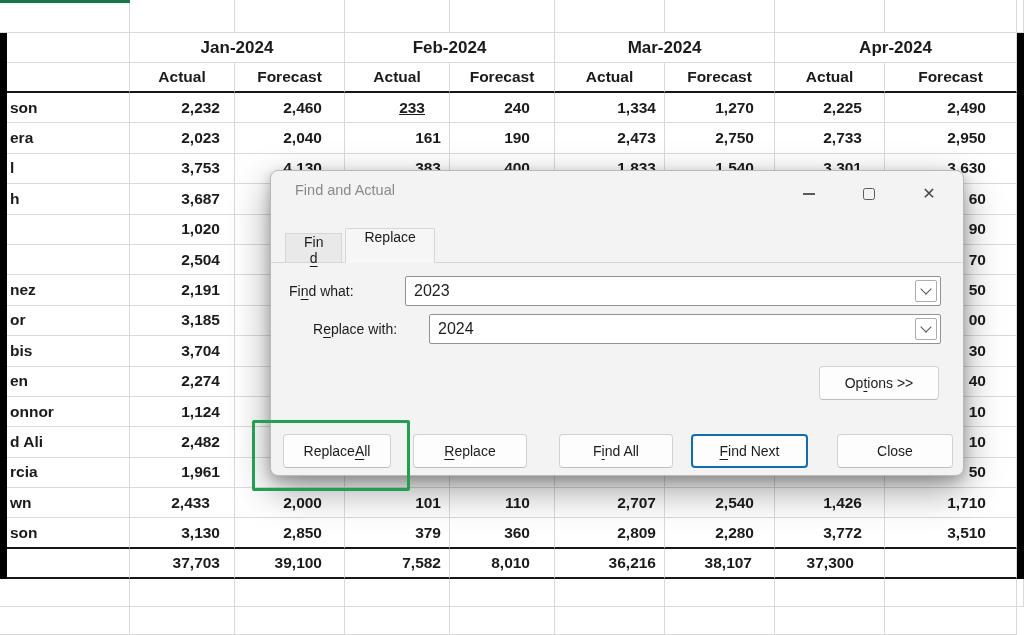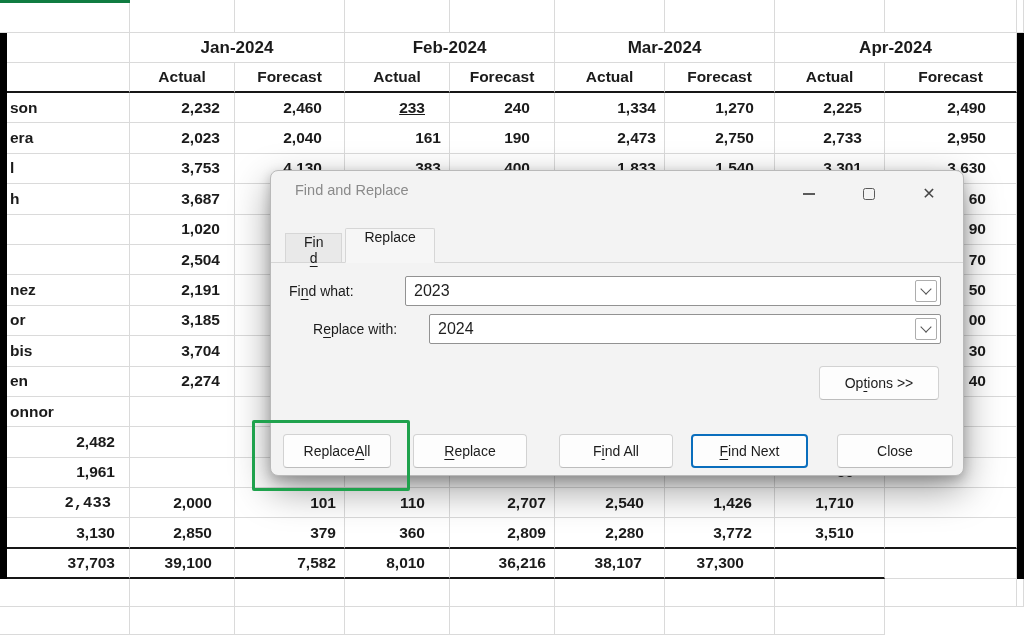--- a/index.html
+++ b/index.html
@@ -202,20 +202,21 @@
       <div class="c num" style="padding-right: 14px;">2,274</div>
       <div class="c num" style="padding-right: 22px;"></div>
       <div class="c num" style="padding-right: 8px;"></div>
       <div class="c num" style="padding-right: 24px;"></div>
       <div class="c num" style="padding-right: 8px;"></div>
       <div class="c num" style="padding-right: 20px;"></div>
       <div class="c num" style="padding-right: 22px;"></div>
       <div class="c num" style="padding-right: 30px;">40</div>
       <div class="c"></div>
       <div class="c name">onnor</div>
+      <div class="c num" style="padding-right: 14px;">1,124</div>
       <div class="c num" style="padding-right: 22px;"></div>
       <div class="c num" style="padding-right: 8px;"></div>
       <div class="c num" style="padding-right: 24px;"></div>
       <div class="c num" style="padding-right: 8px;"></div>
       <div class="c num" style="padding-right: 20px;"></div>
       <div class="c num" style="padding-right: 22px;"></div>
       <div class="c num" style="padding-right: 30px;">10</div>
       <div class="c"></div>
       <div class="c name">d Ali</div>
       <div class="c num" style="padding-right: 14px;">2,482</div>
@@ -231,21 +232,21 @@
       <div class="c num" style="padding-right: 14px;">1,961</div>
       <div class="c num" style="padding-right: 22px;"></div>
       <div class="c num" style="padding-right: 8px;"></div>
       <div class="c num" style="padding-right: 24px;"></div>
       <div class="c num" style="padding-right: 8px;"></div>
       <div class="c num" style="padding-right: 20px;"></div>
       <div class="c num" style="padding-right: 22px;"></div>
       <div class="c num" style="padding-right: 30px;">50</div>
       <div class="c"></div>
       <div class="c name">wn</div>
-      <div class="c num" style="padding-right: 18px; font-family: Liberation Mono, monospace;">2,433</div>
+      <div class="c num" style="padding-right: 24px;">2,433</div>
       <div class="c num" style="padding-right: 22px;">2,000</div>
       <div class="c num" style="padding-right: 8px;">101</div>
       <div class="c num" style="padding-right: 24px;">110</div>
       <div class="c num" style="padding-right: 8px;">2,707</div>
       <div class="c num" style="padding-right: 20px;">2,540</div>
       <div class="c num" style="padding-right: 22px;">1,426</div>
       <div class="c num" style="padding-right: 30px;">1,710</div>
       <div class="c"></div>
       <div class="c name bb">son</div>
       <div class="c num bb" style="padding-right: 14px;">3,130</div>
@@ -286,21 +287,21 @@
       <div class="c"></div>
       <div class="c"></div>
       <div class="c"></div>
     </div>
 
   <div class="edge-strip edge-left"></div>
   <div class="edge-strip edge-right"></div>
   <div class="ribbon-accent"></div>
 
   <div class="dialog">
-    <div class="dlg-title">Find and Replace</div>
+    <div class="dlg-title">Find and Actual</div>
 
     <div class="dlg-controls">
       <div class="ctrl">
         <div class="min-glyph"></div>
       </div>
       <div class="ctrl">
         <div class="max-glyph"></div>
       </div>
       <div class="ctrl">
         <span class="x-glyph">✕</span>

